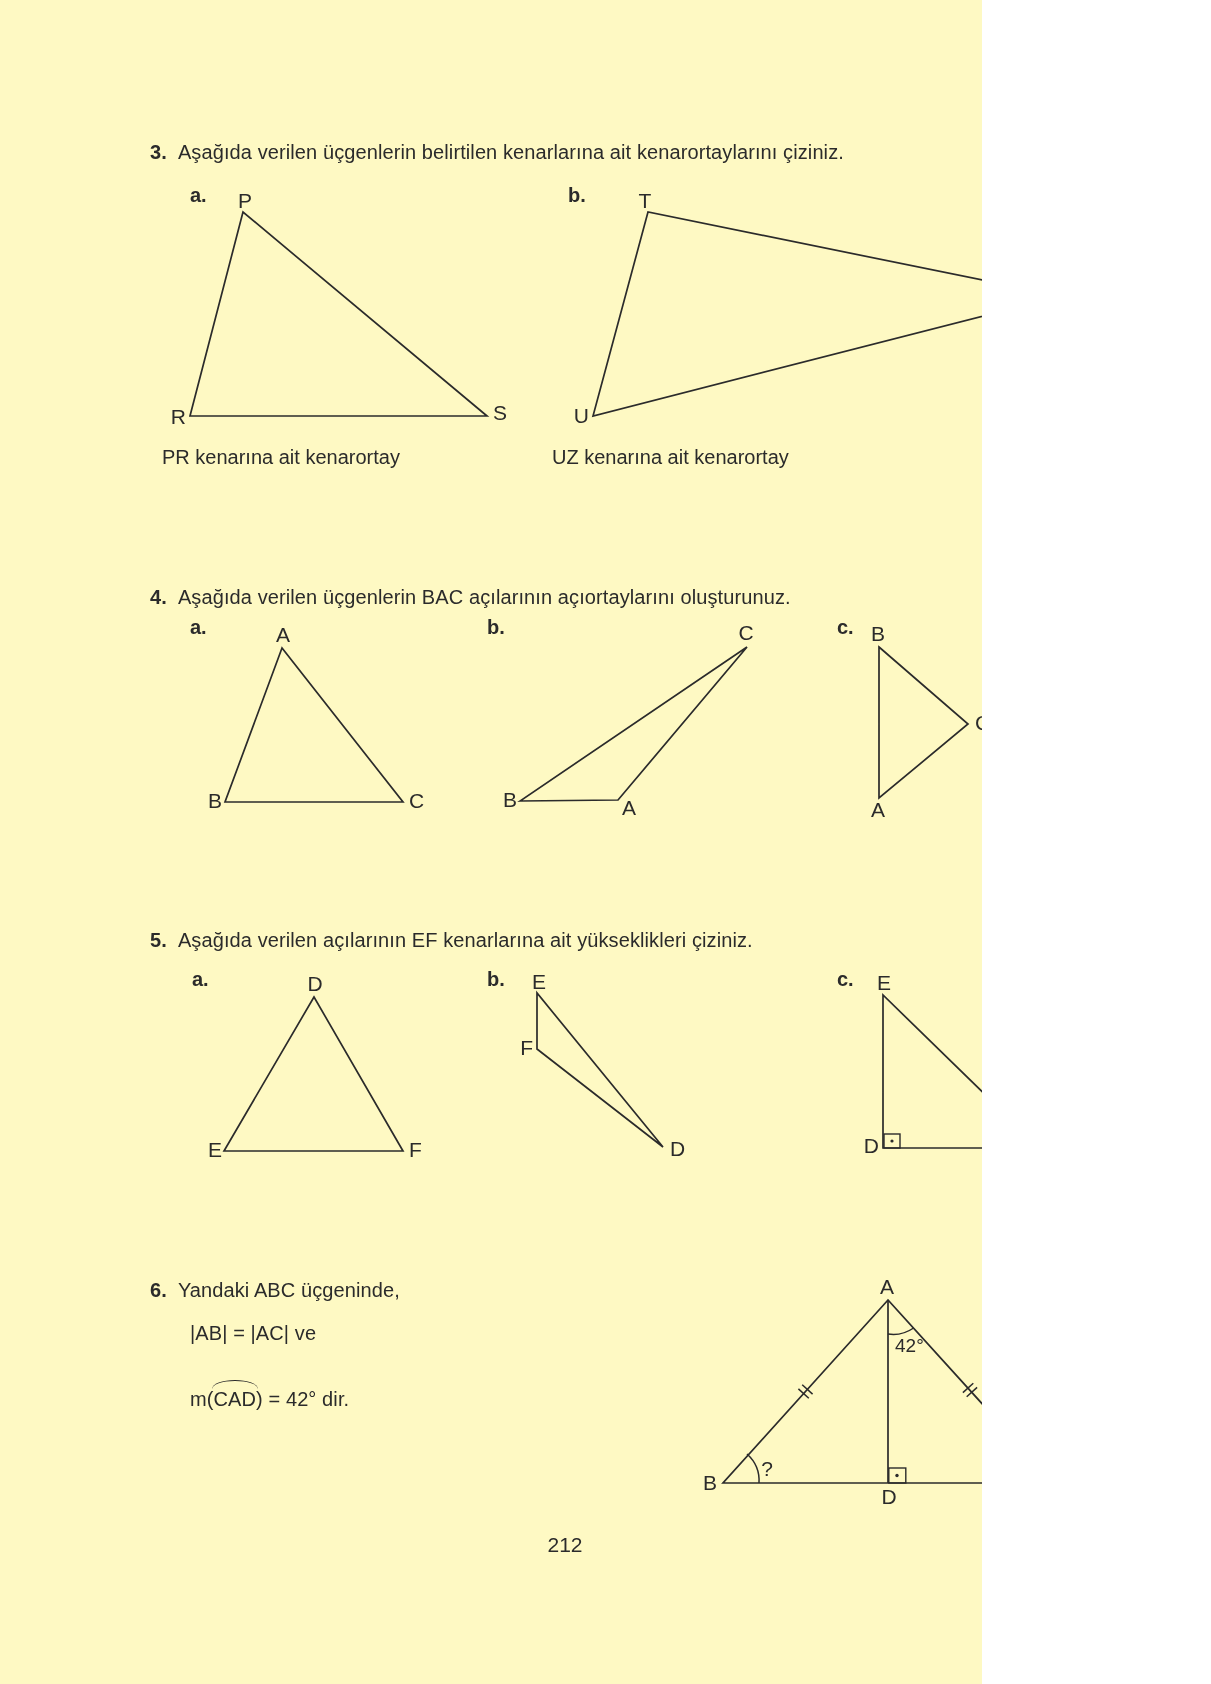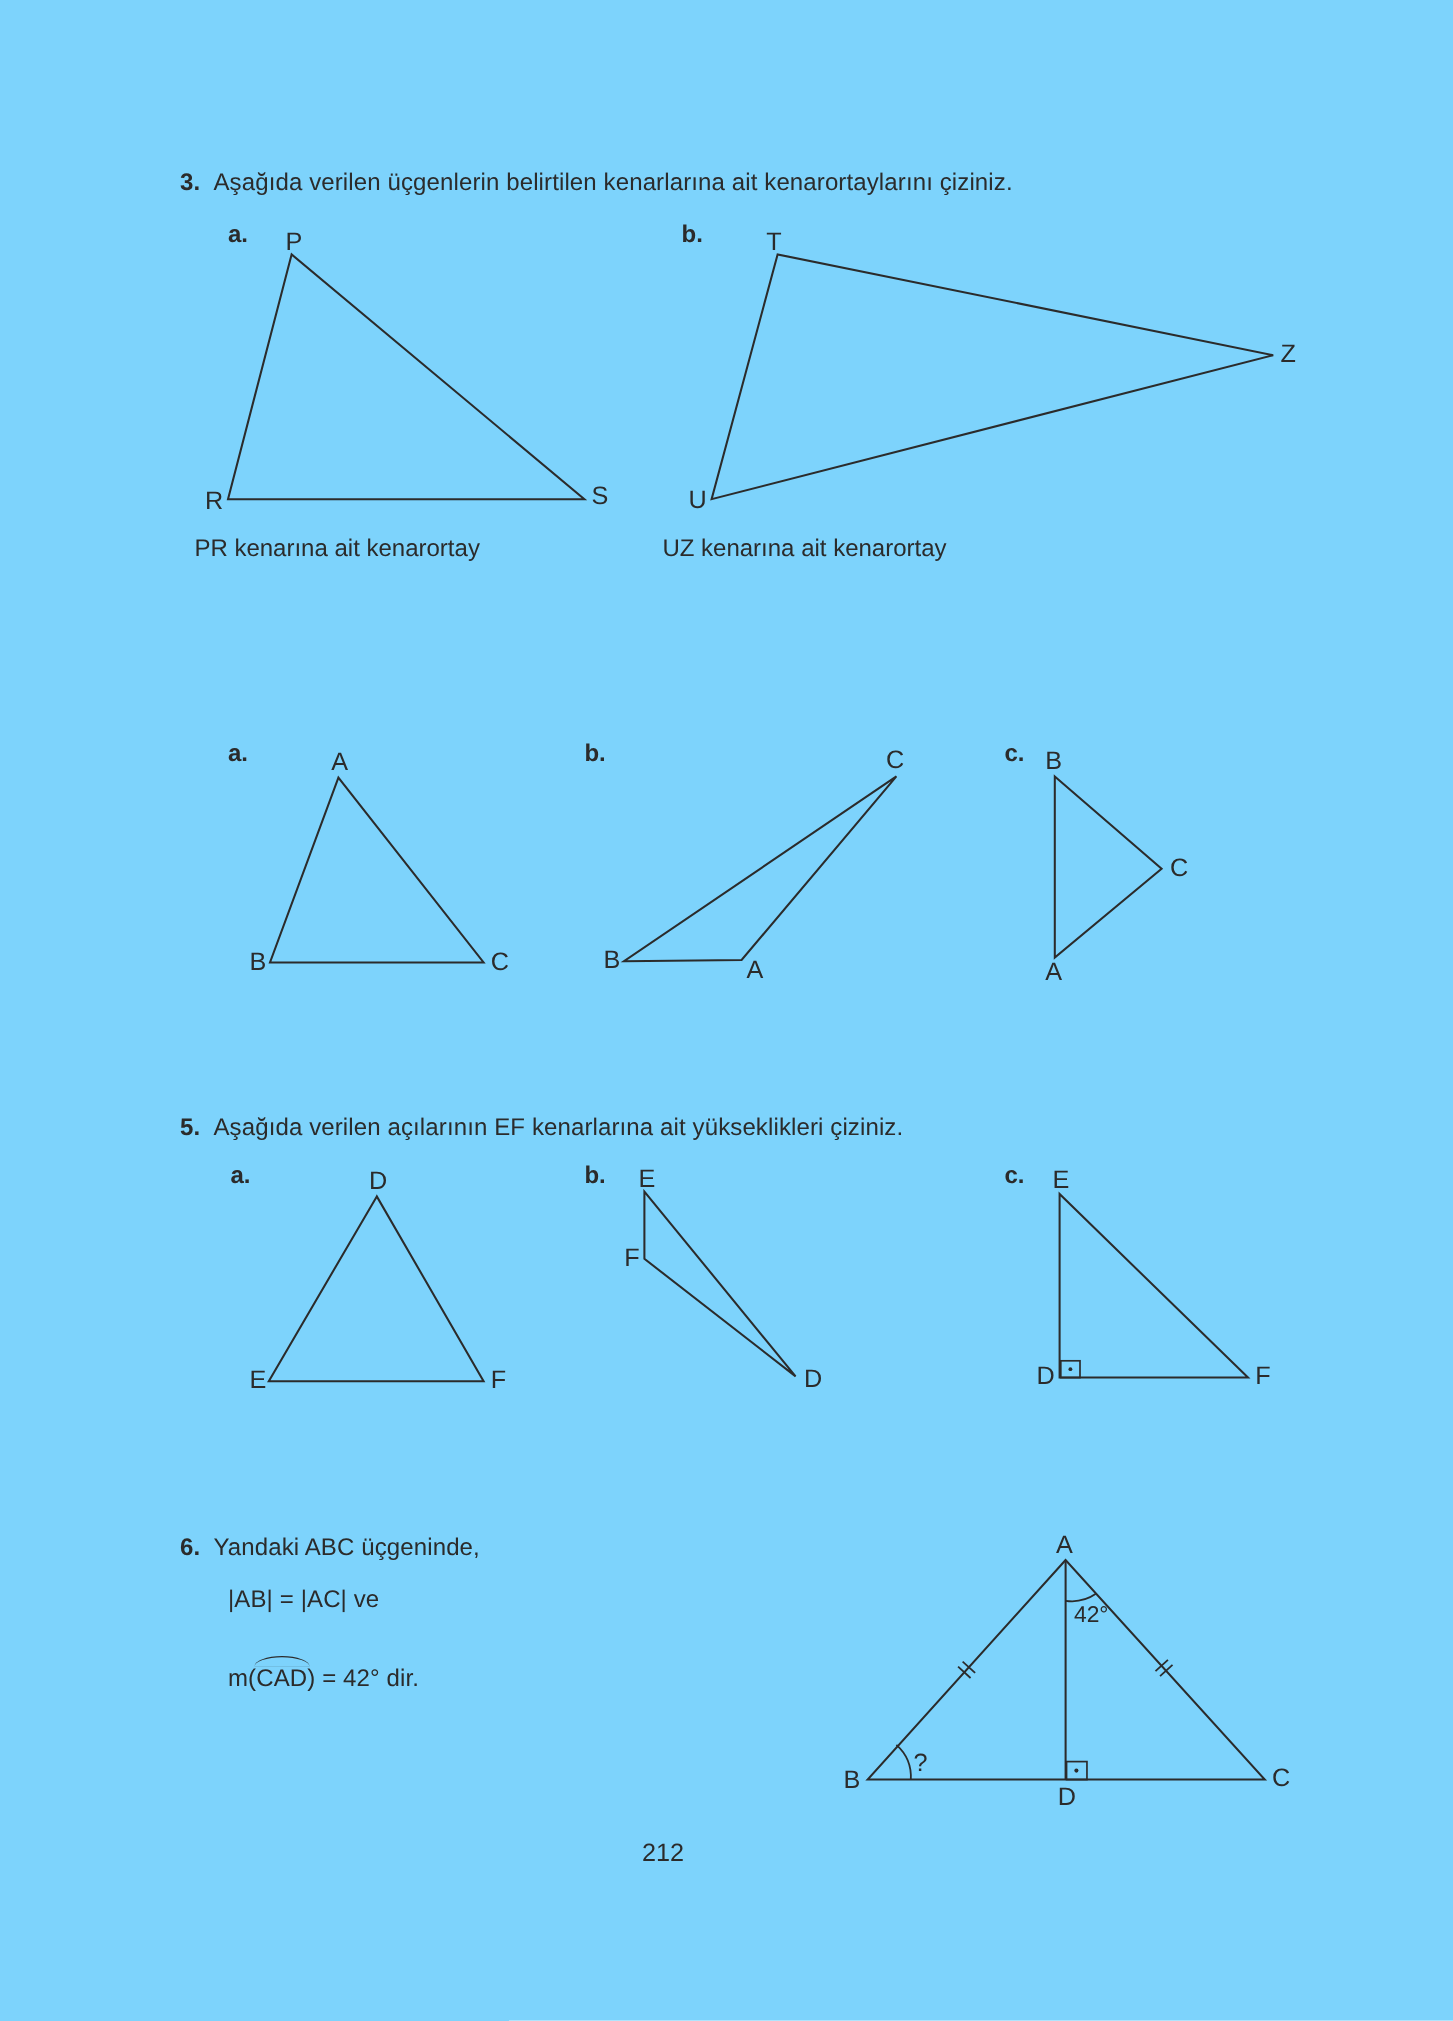--- a/index.html
+++ b/index.html
@@ -1,19 +1,19 @@
 <!DOCTYPE html>
 <html><head>
 <meta charset="utf-8">
 <style>
   html, body { margin:0; padding:0; background:#ffffff; }
   .page {
     position:relative;
-    width:1211px; height:1684px;
-    background:#7dd3fc;
+    width:982px; height:1684px;
+    background:#fef9c3;
     font-family:"Liberation Sans", "DejaVu Sans", sans-serif;
     color:#2b2b2b;
     overflow:hidden;
   }
   .qline {
     position:absolute;
     font-size:20px;
     letter-spacing:0.1px;
     white-space:nowrap;
     color:#2b2b2b;
@@ -21,20 +21,21 @@
   .qnum { font-weight:700; display:inline-block; margin-right:11px; }
   .caption {
     position:absolute;
     font-size:20px;
     white-space:nowrap;
     color:#2b2b2b;
   }
   .pagenum {
     position:absolute;
     left:535px; top:1533px; width:60px;
+    text-align:center;
     font-size:21px;
     color:#2b2b2b;
   }
   
   .overarc {
     position:relative;
     display:inline-block;
     margin-top:24px;
   }
   .overarc::before {
@@ -67,20 +68,23 @@
 <body>
 
 <div class="page">
 
   <div class="qline" style="left:150px; top:141px;">
     <span class="qnum">3.</span><span>Aşağıda verilen üçgenlerin belirtilen kenarlarına ait kenarortaylarını çiziniz.</span>
   </div>
   <div class="caption" style="left:162px; top:446px;">PR kenarına ait kenarortay</div>
   <div class="caption" style="left:552px; top:446px;">UZ kenarına ait kenarortay</div>
 
+  <div class="qline" style="left:150px; top:586px;">
+    <span class="qnum">4.</span><span>Aşağıda verilen üçgenlerin BAC açılarının açıortaylarını oluşturunuz.</span>
+  </div>
 
   <div class="qline" style="left:150px; top:929px;">
     <span class="qnum">5.</span><span>Aşağıda verilen açılarının EF kenarlarına ait yükseklikleri çiziniz.</span>
   </div>
 
   <div class="qline" style="left:150px; top:1279px;">
     <span class="qnum">6.</span><span>Yandaki ABC üçgeninde,</span>
   </div>
   <div class="qline" style="left:190px; top:1322px;">|AB| = |AC| ve</div>
   <div class="qline" style="left:190px; top:1364px;">

